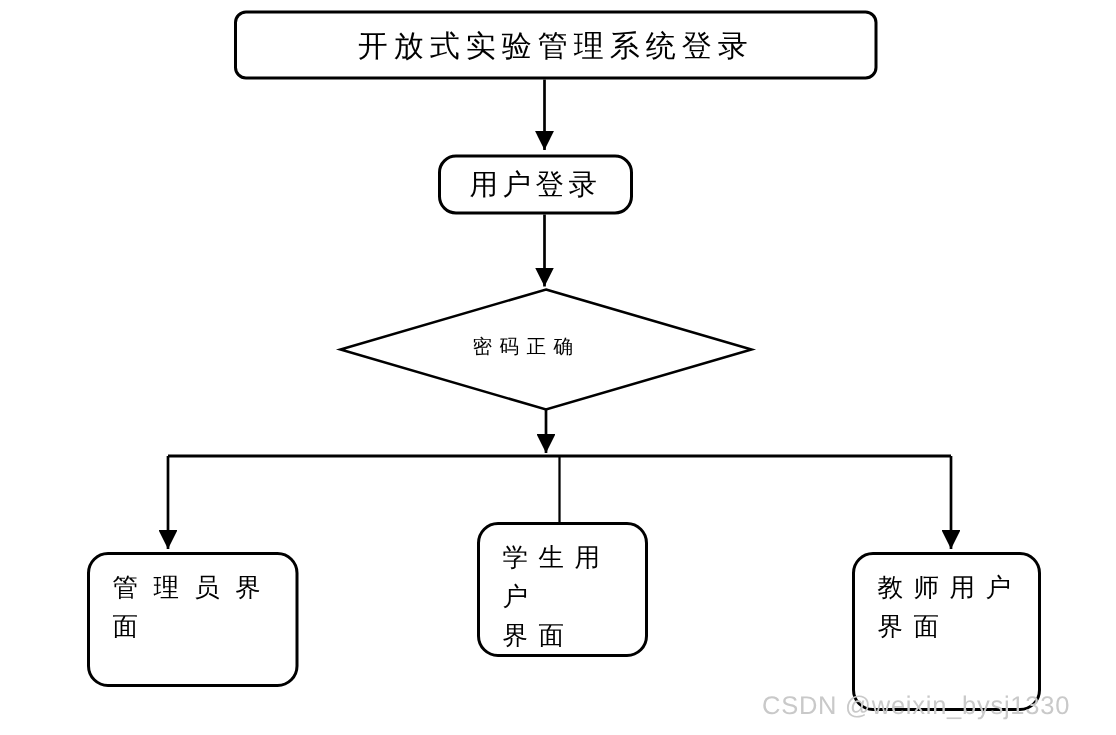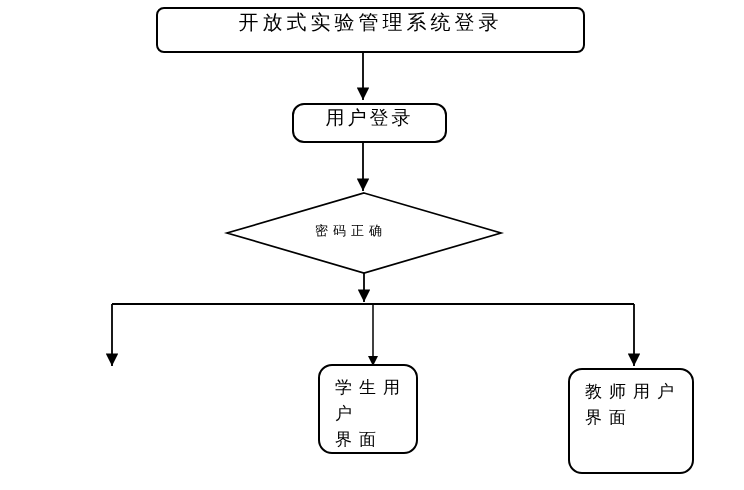--- a/index.html
+++ b/index.html
@@ -16,33 +16,33 @@
   .connector-layer {
     position: absolute;
     left: 0; top: 0;
     width: 744px; height: 490px;
   }
   .node {
     position: absolute;
     border: 2px solid #000000;
     background: #ffffff;
     display: flex;
-    align-items: flex-start;
+    align-items: center;
     justify-content: center;
   }
   .node-title {
     left: 156px; top: 7px;
     width: 429px; height: 46px;
     border-radius: 8px;
     font-size: 20px;
     letter-spacing: 4px;
   }
   .node-login {
     left: 292px; top: 103px;
-    width: 155px; height: 40px;
+    width: 130px; height: 40px;
     border-radius: 12px;
     font-size: 19px;
     letter-spacing: 3px;
   }
   .decision-label {
     position: absolute;
     left: 227px; top: 222px;
     width: 274px;
     text-align: center;
     font-size: 13px;
@@ -58,22 +58,22 @@
     padding: 9px 4px 0 15px;
     white-space: pre-line;
     text-align: left;
   }
   .node-admin {
     left: 58px; top: 368px;
     width: 141px; height: 90px;
     letter-spacing: 3px;
   }
   .node-student {
-    left: 318px; top: 364px;
-    width: 100px; height: 90px;
+    left: 318px; top: 348px;
+    width: 114px; height: 90px;
     letter-spacing: 7px;
   }
   .node-teacher {
     left: 568px; top: 368px;
     width: 126px; height: 106px;
     letter-spacing: 7px;
   }
   .watermark {
     position: absolute;
     left: 508px; top: 461px;
@@ -115,25 +115,30 @@
   <div class="node node-title">
     <span>开放式实验管理系统登录</span>
   </div>
 
   <div class="node node-login">
     <span>用户登录</span>
   </div>
 
   <div class="decision-label">密码正确</div>
 
+  <div class="node node-terminal node-admin">
+    <span>管 理 员 界
+面</span>
+  </div>
 
   <div class="node node-terminal node-student">
     <span>学生用户
 界面</span>
   </div>
 
   <div class="node node-terminal node-teacher">
     <span>教师用户
 界面</span>
   </div>
 
+  <div class="watermark">CSDN @weixin_bysj1330</div>
 
 </div>
 
 </body></html>

